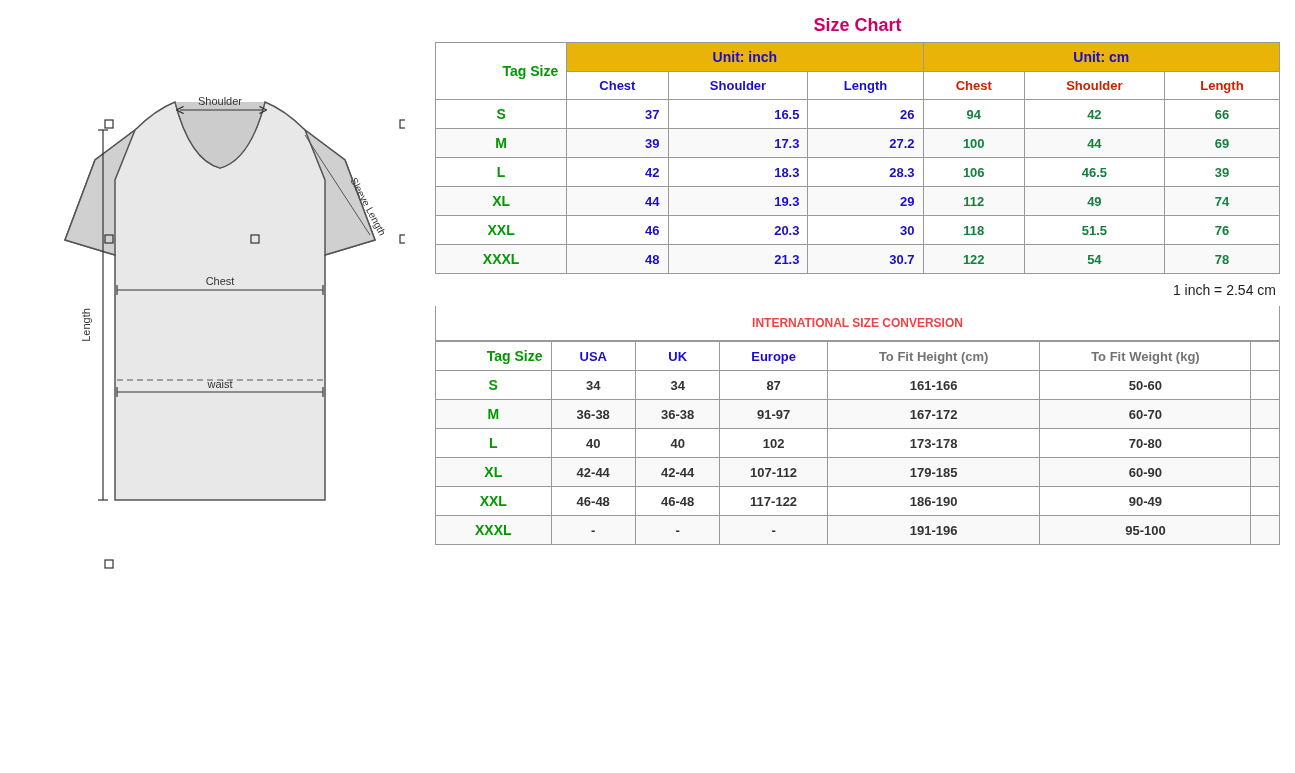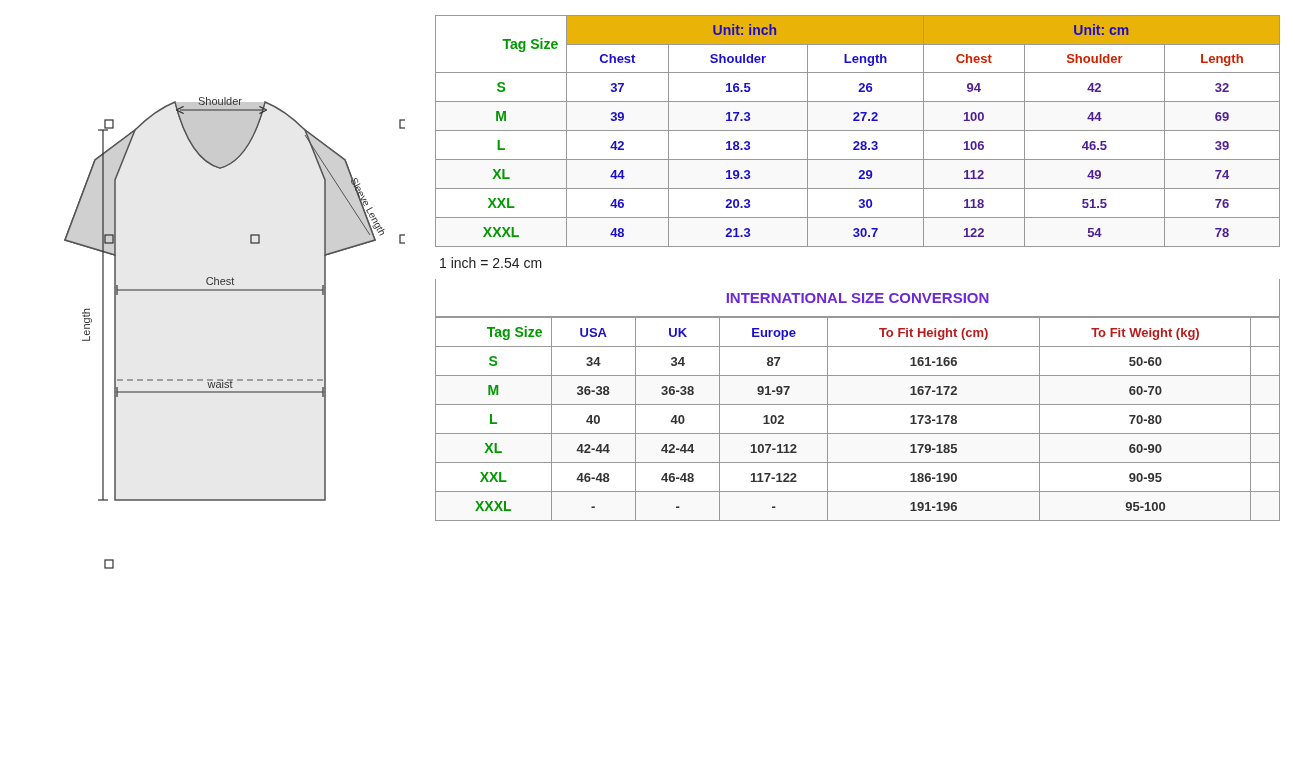--- a/index.html
+++ b/index.html
@@ -74,57 +74,59 @@
 
     .tag-size-cell {
       color: #009900;
       font-weight: bold;
       font-size: 14px;
     }
 
     .data-inch {
       color: #1a0dcc;
       font-weight: bold;
+      text-align: right;
     }
 
     .data-cm {
-      color: #4c1d95;
+      color: #15803d;
       font-weight: bold;
     }
 
     .conversion-title {
       text-align: center;
-      font-size: 15px;
-      font-weight: bold;
-      color: #6d28d9;
+      font-size: 12px;
+      font-weight: bold;
+      color: #ef4444;
       padding: 10px;
       background: #fff;
       border: 1px solid #999;
       border-top: none;
     }
 
     .inch-note {
       font-size: 14px;
       color: #222;
       padding: 8px 4px;
       font-weight: normal;
+      text-align: right;
     }
 
     .col-header-red {
       color: #cc2200;
       font-weight: bold;
     }
 
     .data-conv {
       color: #333;
       font-weight: bold;
     }
 
     .to-fit-header {
-      color: #b91c1c;
+      color: #737373;
       font-weight: bold;
     }
 
     tr:nth-child(even) td { background: #f9f9f9; }
     tr:nth-child(odd) td { background: #fff; }
 
     
     .diagram-container {
       display: flex;
       align-items: center;
@@ -190,20 +192,21 @@
         <marker id="arrowRight" markerWidth="6" markerHeight="6" refX="3" refY="3" orient="auto">
           <path d="M0,0 L6,3 L0,6" fill="none" stroke="#333" stroke-width="1"></path>
         </marker>
       </defs>
     </svg>
   </div>
 </div>
 
 <div class="right-panel">
 
+  <div class="section-title">Size Chart</div>
 
   <table>
     <thead>
       <tr>
         <th rowspan="2" class="tag-size-header">Tag Size</th>
         <th colspan="3" class="header-unit">Unit: inch</th>
         <th colspan="3" class="header-unit">Unit: cm</th>
       </tr>
       <tr>
         <th class="col-header">Chest</th>
@@ -215,21 +218,21 @@
       </tr>
     </thead>
     <tbody id="size-chart-body">
     <tr>
     <td class="tag-size-cell">S</td>
     <td class="data-inch">37</td>
     <td class="data-inch">16.5</td>
     <td class="data-inch">26</td>
     <td class="data-cm">94</td>
     <td class="data-cm">42</td>
-    <td class="data-cm">32</td>
+    <td class="data-cm">66</td>
   </tr>
         <tr>
     <td class="tag-size-cell">M</td>
     <td class="data-inch">39</td>
     <td class="data-inch">17.3</td>
     <td class="data-inch">27.2</td>
     <td class="data-cm">100</td>
     <td class="data-cm">44</td>
     <td class="data-cm">69</td>
   </tr>
@@ -324,21 +327,21 @@
     <td class="data-conv">179-185</td>
     <td class="data-conv">60-90</td>
     <td></td>
   </tr>
         <tr>
     <td class="tag-size-cell">XXL</td>
     <td class="data-conv">46-48</td>
     <td class="data-conv">46-48</td>
     <td class="data-conv">117-122</td>
     <td class="data-conv">186-190</td>
-    <td class="data-conv">90-95</td>
+    <td class="data-conv">90-49</td>
     <td></td>
   </tr>
         <tr>
     <td class="tag-size-cell">XXXL</td>
     <td class="data-conv">-</td>
     <td class="data-conv">-</td>
     <td class="data-conv">-</td>
     <td class="data-conv">191-196</td>
     <td class="data-conv">95-100</td>
     <td></td>

